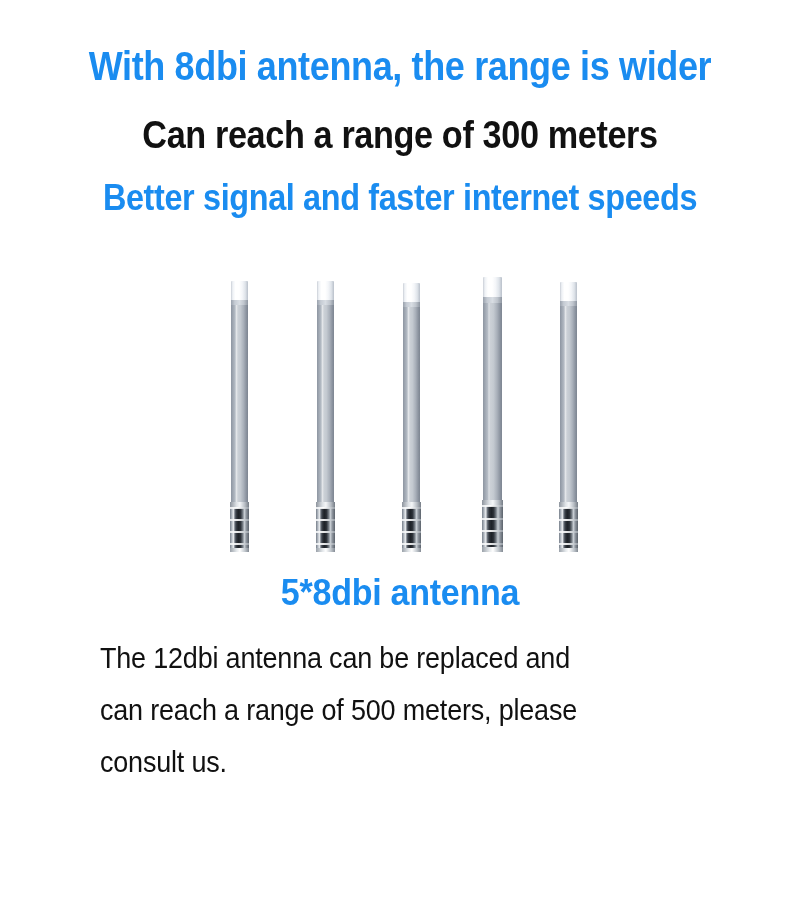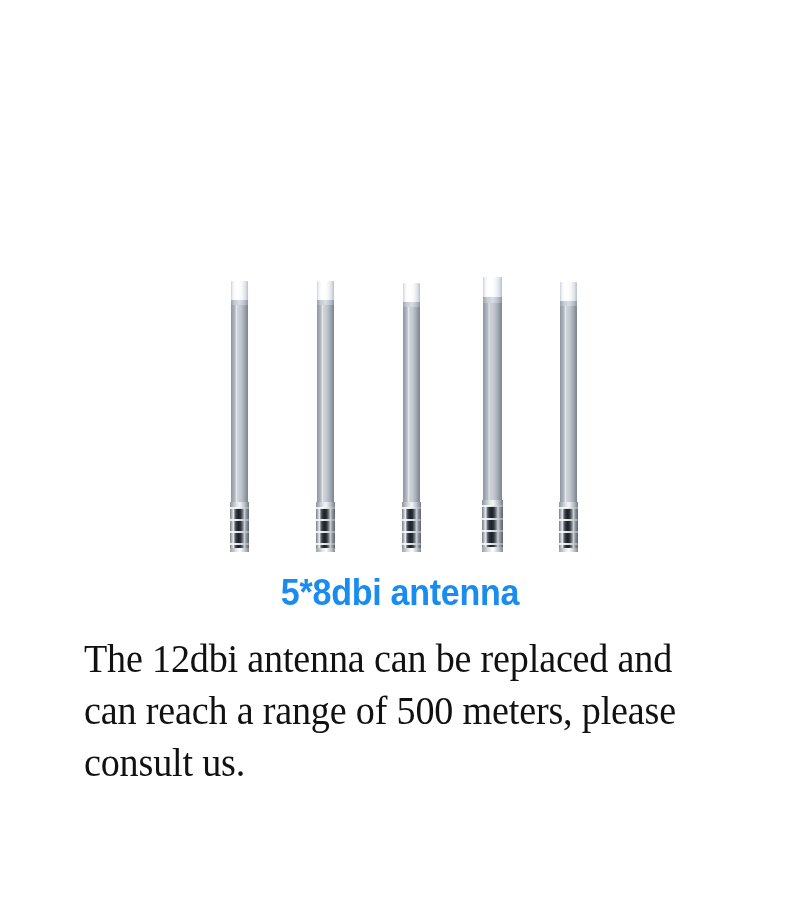--- a/index.html
+++ b/index.html
@@ -184,43 +184,47 @@
     font-weight: 700;
     letter-spacing: -0.3px;
     transform: scaleX(0.92);
     transform-origin: center center;
     white-space: nowrap;
   }
 
   
   .paragraph {
     position: absolute;
-    left: 84px;
+    left: 100px;
     top: 632px;
     width: 640px;
     color: #111111;
-    font-size: 41px;
+    font-size: 29px;
     line-height: 52px;
     font-weight: 400;
     letter-spacing: -0.2px;
     text-align: left;
-    font-family: Liberation Serif, serif;
   }
   .paragraph .pline {
     display: block;
     white-space: nowrap;
     transform: scaleX(0.93);
     transform-origin: left center;
   }
 </style>
 </head>
 <body>
 
 <div class="page">
 
+  <div class="headlines">
+    <span class="headline headline-1">With 8dbi antenna, the range is wider</span>
+    <span class="headline headline-2">Can reach a range of 300 meters</span>
+    <span class="headline headline-3">Better signal and faster internet speeds</span>
+  </div>
 
   <div class="antenna-stage">
 
   <div class="antenna" style="left: 231px; width: 17px; height: 271px; bottom: 16px;">
         <div class="ant-cap" style="height: 24px;"></div>
         <div class="ant-body" style="top: 24px; height: 197px;"></div>
         <div class="ant-conn" style="height: 50px;">
           <div class="collar"></div>
           <div class="ring r1"></div>
           <div class="ring r2"></div>

